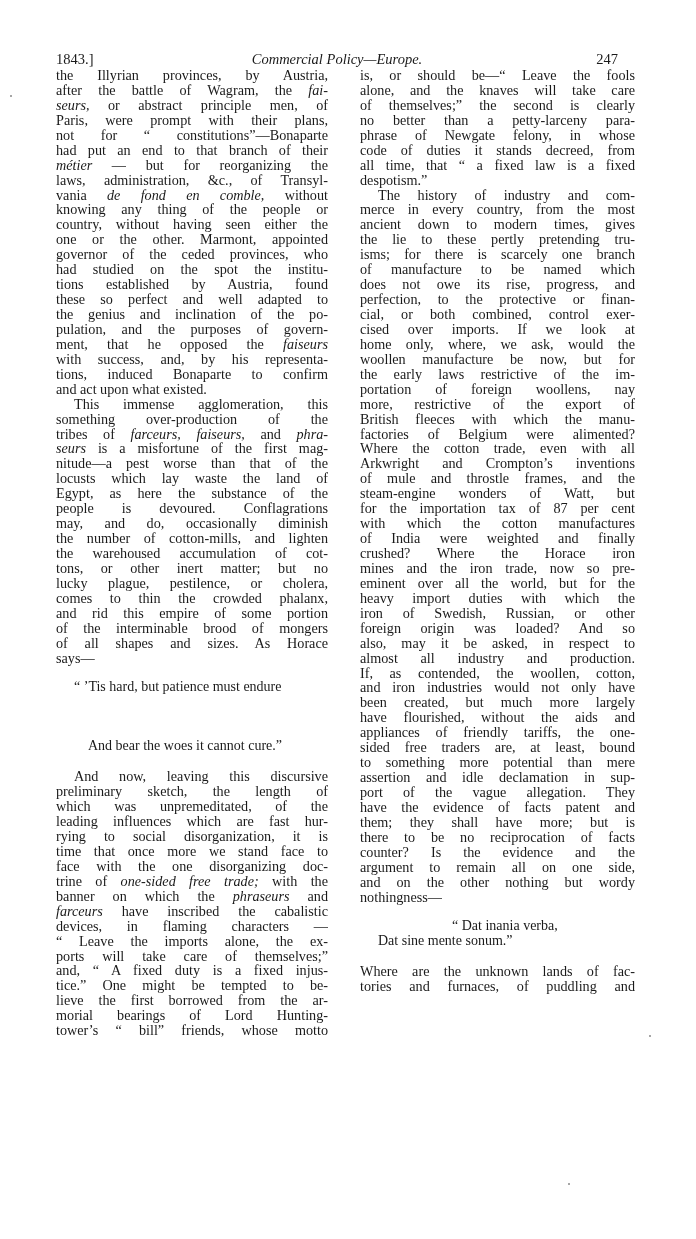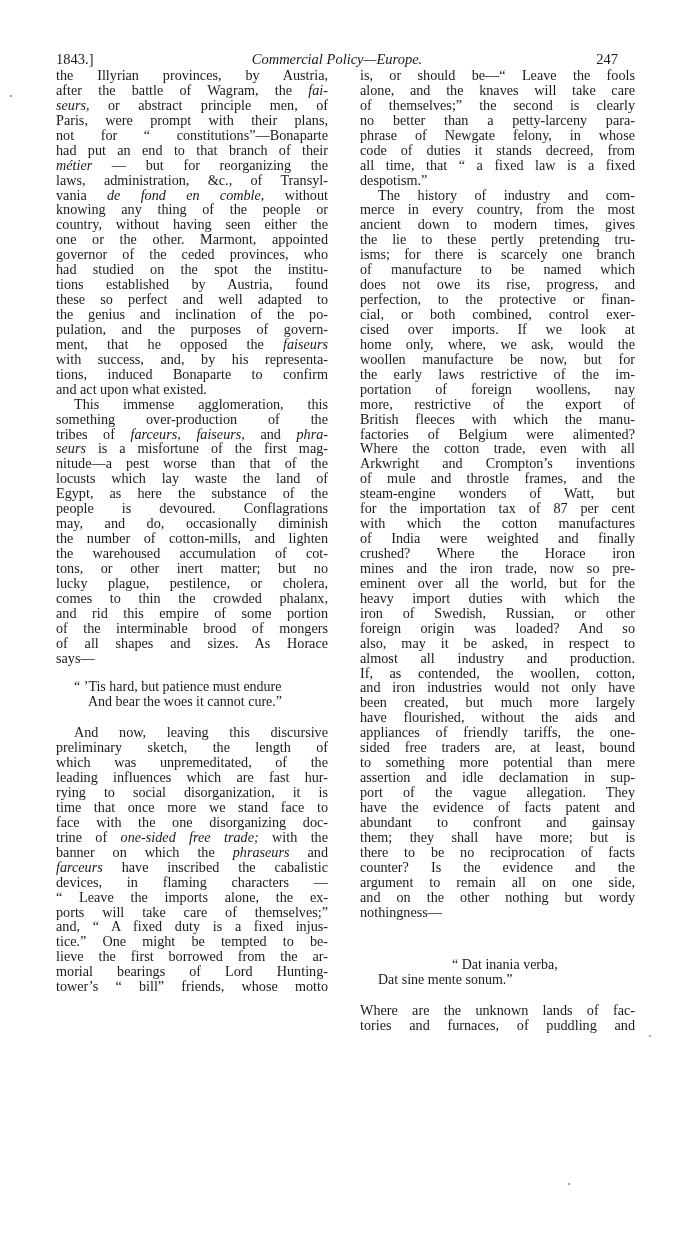--- a/index.html
+++ b/index.html
@@ -14,22 +14,22 @@
     .col { position: absolute; top: 68px; font-size: 14.2px; line-height: 14.95px; }
     .col-left { left: 56px; width: 272px; }
     .col-right { left: 360px; width: 275px; }
     .line { display: block; white-space: nowrap; text-align: justify; text-align-last: justify;
             height: 14.95px; overflow: visible; }
     .line.last { text-align-last: left; }
     .line.indent { padding-left: 18px; }
     .blank { display: block; height: 14.95px; }
     .quote { display: block; white-space: nowrap; font-size: 14px; height: 14.95px; }
     .q1 { padding-left: 18px; }
-    .q2 { padding-left: 32px; }
-    .q3 { padding-left: 92px; margin-top: 24px; }
+    .q2 { padding-left: 32px; margin-top: 44px; }
+    .q3 { padding-left: 92px; }
     .q4 { padding-left: 18px; }
     i, .it { font-style: italic; }
     .stray { position: absolute; width: 2px; height: 2px; background: #888; border-radius: 1px; }
   </style>
 </head>
 <body>
 
 <div class="page">
 
   <div class="header">
@@ -146,21 +146,20 @@
       <span class="line">If, as contended, the woollen, cotton,</span>
       <span class="line">and iron industries would not only have</span>
       <span class="line">been created, but much more largely</span>
       <span class="line">have flourished, without the aids and</span>
       <span class="line">appliances of friendly tariffs, the one-</span>
       <span class="line">sided free traders are, at least, bound</span>
       <span class="line">to something more potential than mere</span>
       <span class="line">assertion and idle declamation in sup-</span>
       <span class="line">port of the vague allegation. They</span>
       <span class="line">have the evidence of facts patent and</span>
-      <span class="line">abundant to confront and gainsay</span>
       <span class="line">them; they shall have more; but is</span>
       <span class="line">there to be no reciprocation of facts</span>
       <span class="line">counter? Is the evidence and the</span>
       <span class="line">argument to remain all on one side,</span>
       <span class="line">and on the other nothing but wordy</span>
       <span class="line last">nothingness—</span>
       <span class="blank"></span>
       <span class="quote q3">“ Dat inania verba,</span>
       <span class="quote q4">Dat sine mente sonum.”</span>
       <span class="blank"></span>

